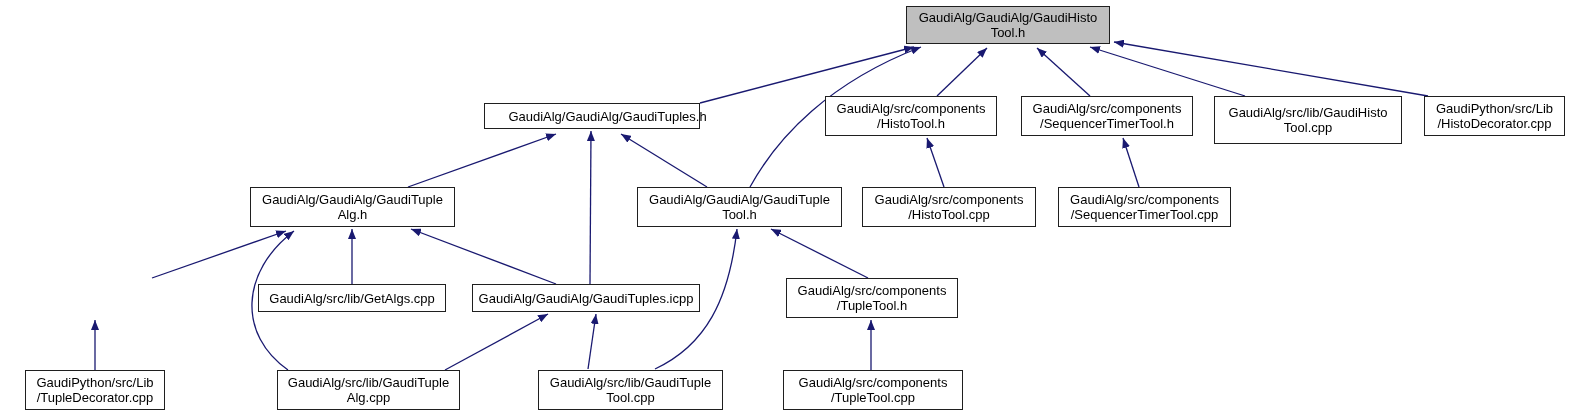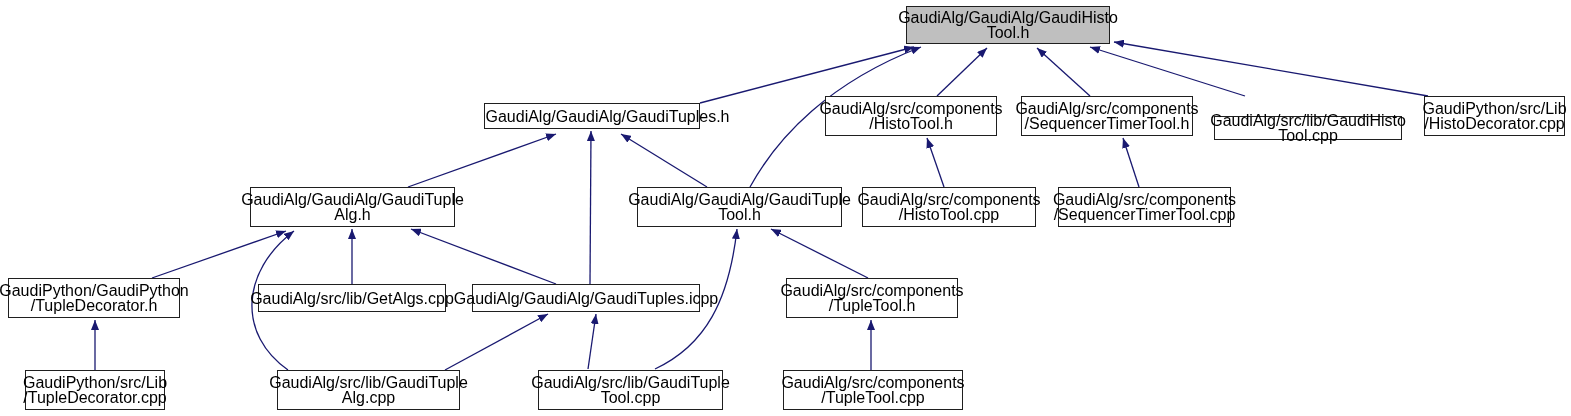--- a/index.html
+++ b/index.html
@@ -18,21 +18,21 @@
   }
   #edge-layer{position:absolute;left:0;top:0;width:1571px;height:416px;}
   .edge{stroke:var(--edge);stroke-width:1.3;fill:none;}
   .arrow{fill:var(--edge);}
   .node{
     position:absolute;
     box-sizing:border-box;
     background:var(--node-fill);
     border:1.6px solid var(--border);
     color:#000000;
-    font-size:16px;
+    font-size:13px;
     line-height:15px;
     display:flex;
     align-items:center;
     justify-content:center;
     text-align:center;
     white-space:pre-line;
     cursor:pointer;
   }
   .node.root{background:var(--root-fill);}
 </style>
@@ -71,36 +71,34 @@
   </svg>
 
   <div class="node root" style="left:906px;top:6px;width:204px;height:38px;">GaudiAlg/GaudiAlg/GaudiHisto
 Tool.h</div>
 
   <div class="node" style="left:484px;top:103px;width:216px;height:26px;padding-left:31px;">GaudiAlg/GaudiAlg/GaudiTuples.h</div>
   <div class="node" style="left:825px;top:96px;width:172px;height:40px;">GaudiAlg/src/components
 /HistoTool.h</div>
   <div class="node" style="left:1021px;top:96px;width:172px;height:40px;">GaudiAlg/src/components
 /SequencerTimerTool.h</div>
-  <div class="node" style="left:1214px;top:96px;width:188px;height:24px;margin-top:20px;">GaudiAlg/src/lib/GaudiHisto
+  <div class="node" style="left:1214px;top:96px;width:188px;height:48px;">GaudiAlg/src/lib/GaudiHisto
 Tool.cpp</div>
   <div class="node" style="left:1424px;top:96px;width:141px;height:40px;">GaudiPython/src/Lib
 /HistoDecorator.cpp</div>
 
   <div class="node" style="left:250px;top:187px;width:205px;height:40px;">GaudiAlg/GaudiAlg/GaudiTuple
 Alg.h</div>
   <div class="node" style="left:637px;top:187px;width:205px;height:40px;">GaudiAlg/GaudiAlg/GaudiTuple
 Tool.h</div>
   <div class="node" style="left:862px;top:187px;width:174px;height:40px;">GaudiAlg/src/components
 /HistoTool.cpp</div>
   <div class="node" style="left:1058px;top:187px;width:173px;height:40px;">GaudiAlg/src/components
 /SequencerTimerTool.cpp</div>
 
-  <div class="node" style="left:8px;top:278px;width:172px;height:40px;">GaudiPython/GaudiPython
-/TupleDecorator.h</div>
   <div class="node" style="left:472px;top:284px;width:228px;height:28px;">GaudiAlg/GaudiAlg/GaudiTuples.icpp</div>
   <div class="node" style="left:258px;top:284px;width:188px;height:28px;">GaudiAlg/src/lib/GetAlgs.cpp</div>
   <div class="node" style="left:786px;top:278px;width:172px;height:40px;">GaudiAlg/src/components
 /TupleTool.h</div>
 
   <div class="node" style="left:25px;top:370px;width:140px;height:40px;">GaudiPython/src/Lib
 /TupleDecorator.cpp</div>
   <div class="node" style="left:277px;top:370px;width:183px;height:40px;">GaudiAlg/src/lib/GaudiTuple
 Alg.cpp</div>
   <div class="node" style="left:538px;top:370px;width:185px;height:40px;">GaudiAlg/src/lib/GaudiTuple

